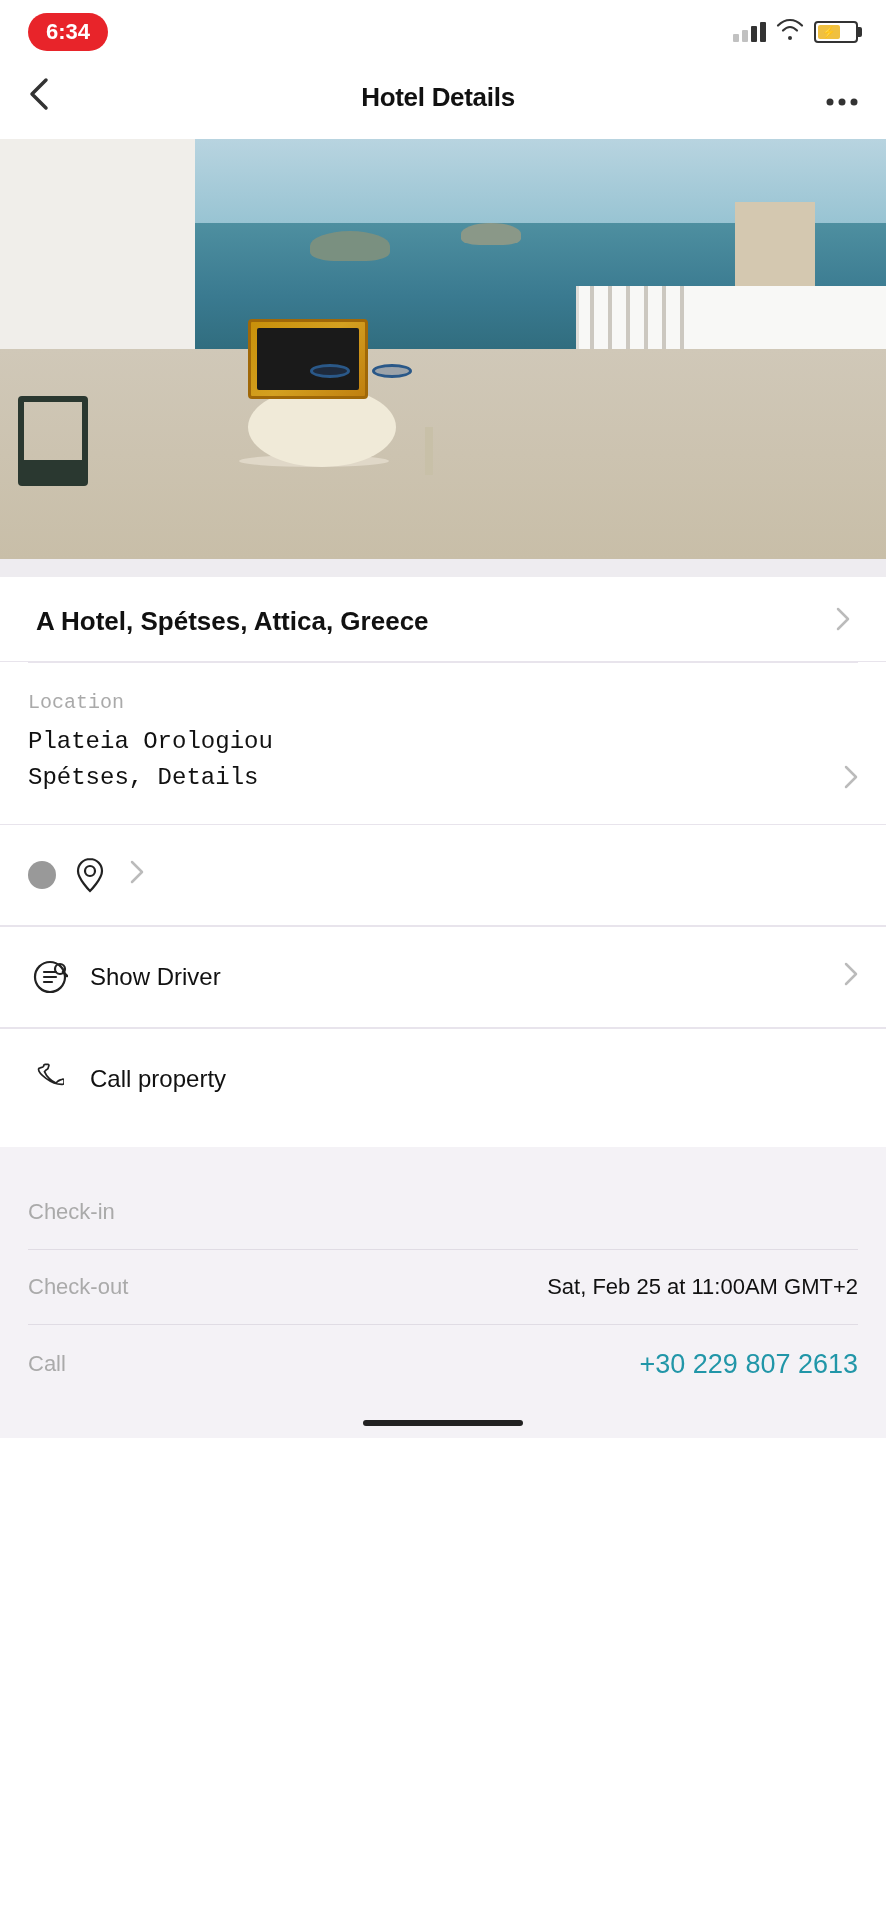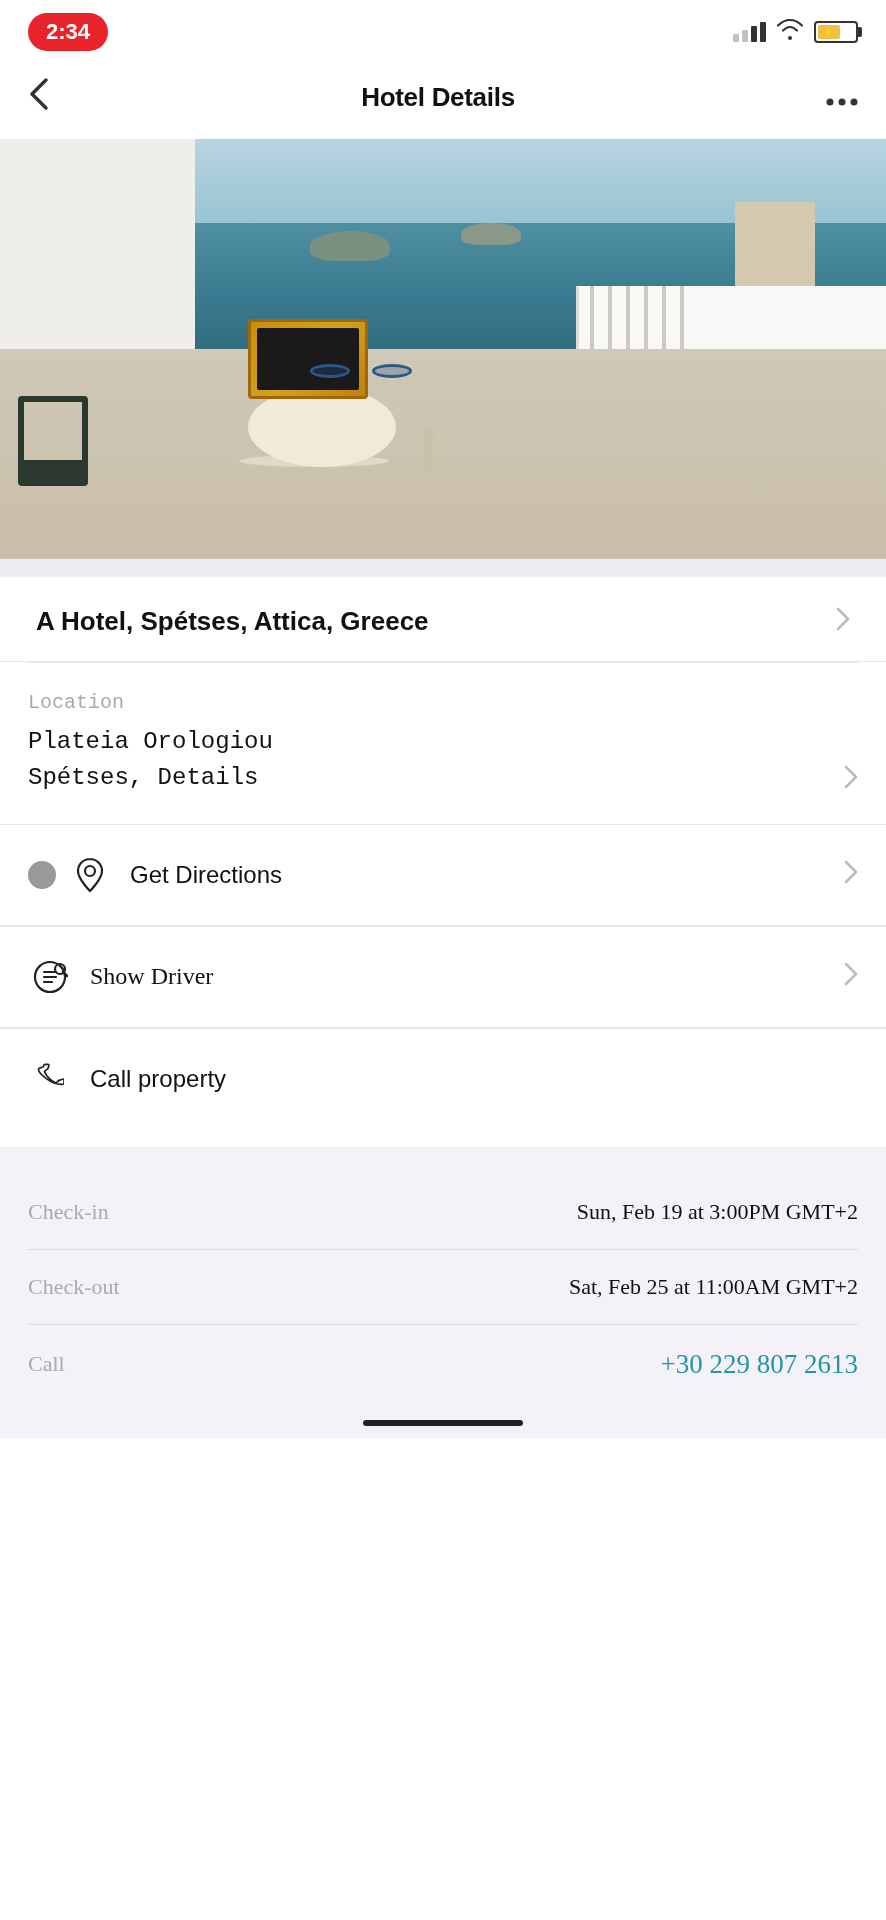--- a/index.html
+++ b/index.html
@@ -384,21 +384,20 @@
       background: #999;
       border-radius: 50%;
       margin-right: 12px;
     }
 
     
     .info-section {
       background: #f4f2f6;
       padding: 28px 28px 0;
       margin-top: 18px;
-      font-family: Liberation Serif, serif;
     }
 
     .info-row {
       display: flex;
       align-items: center;
       justify-content: space-between;
       padding: 24px 0;
       border-bottom: 1px solid #e0dce4;
     }
 
@@ -436,21 +435,21 @@
       width: 160px;
       height: 6px;
       background: #222;
       border-radius: 3px;
     }
   </style>
 </head>
 <body>
 
 <div class="status-bar">
-  <div class="status-time">2:34</div>
+  <div class="status-time">6:34</div>
   <div class="status-icons">
     <div class="signal-bars">
       <span></span>
         <span></span>
         <span></span>
         <span></span>
     </div>
     <div class="wifi-icon">
       <svg width="28" height="22" viewBox="0 0 28 22" fill="none">
         <path d="M14 18a2 2 0 1 1 0 4 2 2 0 0 1 0-4z" fill="#333"></path>
@@ -548,29 +547,28 @@
 </div>
 
 <div class="action-row" style="border-top:1px solid #e8e4ec;">
   <div class="gray-dot"></div>
   <div class="action-icon">
     <svg width="32" height="36" viewBox="0 0 32 36" fill="none">
       <path d="M16 2C9.37 2 4 7.37 4 14C4 22 16 34 16 34C16 34 28 22 28 14C28 7.37 22.63 2 16 2Z" stroke="#222" stroke-width="2.2" fill="none"></path>
       <circle cx="16" cy="14" r="5" stroke="#222" stroke-width="2.2" fill="none"></circle>
     </svg>
   </div>
-  <div class="action-label">Get Directions</div>
   <div class="action-chevron">
     <svg width="14" height="24" viewBox="0 0 14 24" fill="none">
       <path d="M2 2L12 12L2 22" stroke="#bbb" stroke-width="2.5" stroke-linecap="round" stroke-linejoin="round"></path>
     </svg>
   </div>
 </div>
 
-<div class="action-row" style="border-top:1px solid #e8e4ec;font-family:Liberation Serif, serif;">
+<div class="action-row" style="border-top:1px solid #e8e4ec;">
   <div class="action-icon">
     <svg width="36" height="36" viewBox="0 0 36 36" fill="none">
       <circle cx="18" cy="18" r="15" stroke="#222" stroke-width="2.2" fill="none"></circle>
       <line x1="12" y1="18" x2="24" y2="18" stroke="#222" stroke-width="2.2" stroke-linecap="round"></line>
       <line x1="12" y1="13" x2="24" y2="13" stroke="#222" stroke-width="2.2" stroke-linecap="round"></line>
       <line x1="12" y1="23" x2="20" y2="23" stroke="#222" stroke-width="2.2" stroke-linecap="round"></line>
       <circle cx="28" cy="10" r="5" stroke="#222" stroke-width="2.2" fill="none"></circle>
       <line x1="31" y1="13" x2="35" y2="17" stroke="#222" stroke-width="2.5" stroke-linecap="round"></line>
     </svg>
   </div>
@@ -587,21 +585,20 @@
     <svg width="28" height="36" viewBox="0 0 28 36" fill="none">
       <path d="M8 4C8 3 8.5 2 10 2L13 2C14 2 14.5 3 14 4L13 7C12.5 8 11.5 8 11 8.5L9 10.5C10 13 12 16 14.5 18.5C17 21 20 23 22.5 24L24.5 22C25 21.5 26 21 27 20.5L30 19.5C31 19 32 19.5 32 20.5L32 23.5C32 25 31 25.5 30 25.5C16 26 2 12 2 8C2 7 2.5 6 4 6L7 5C7.5 4.5 8 4.5 8 4Z" stroke="#222" stroke-width="2" fill="none" transform="scale(0.85) translate(1,2)"></path>
     </svg>
   </div>
   <div class="action-label">Call property</div>
 </div>
 
 <div class="info-section">
   <div class="info-row">
     <div class="info-label">Check-in</div>
-    <div class="info-value">Sun, Feb 19 at 3:00PM GMT+2</div>
   </div>
   <div class="info-row">
     <div class="info-label">Check-out</div>
     <div class="info-value">Sat, Feb 25 at 11:00AM GMT+2</div>
   </div>
   <div class="info-row">
     <div class="info-label">Call</div>
     <div class="info-value phone">+30 229 807 2613</div>
   </div>
 </div>

